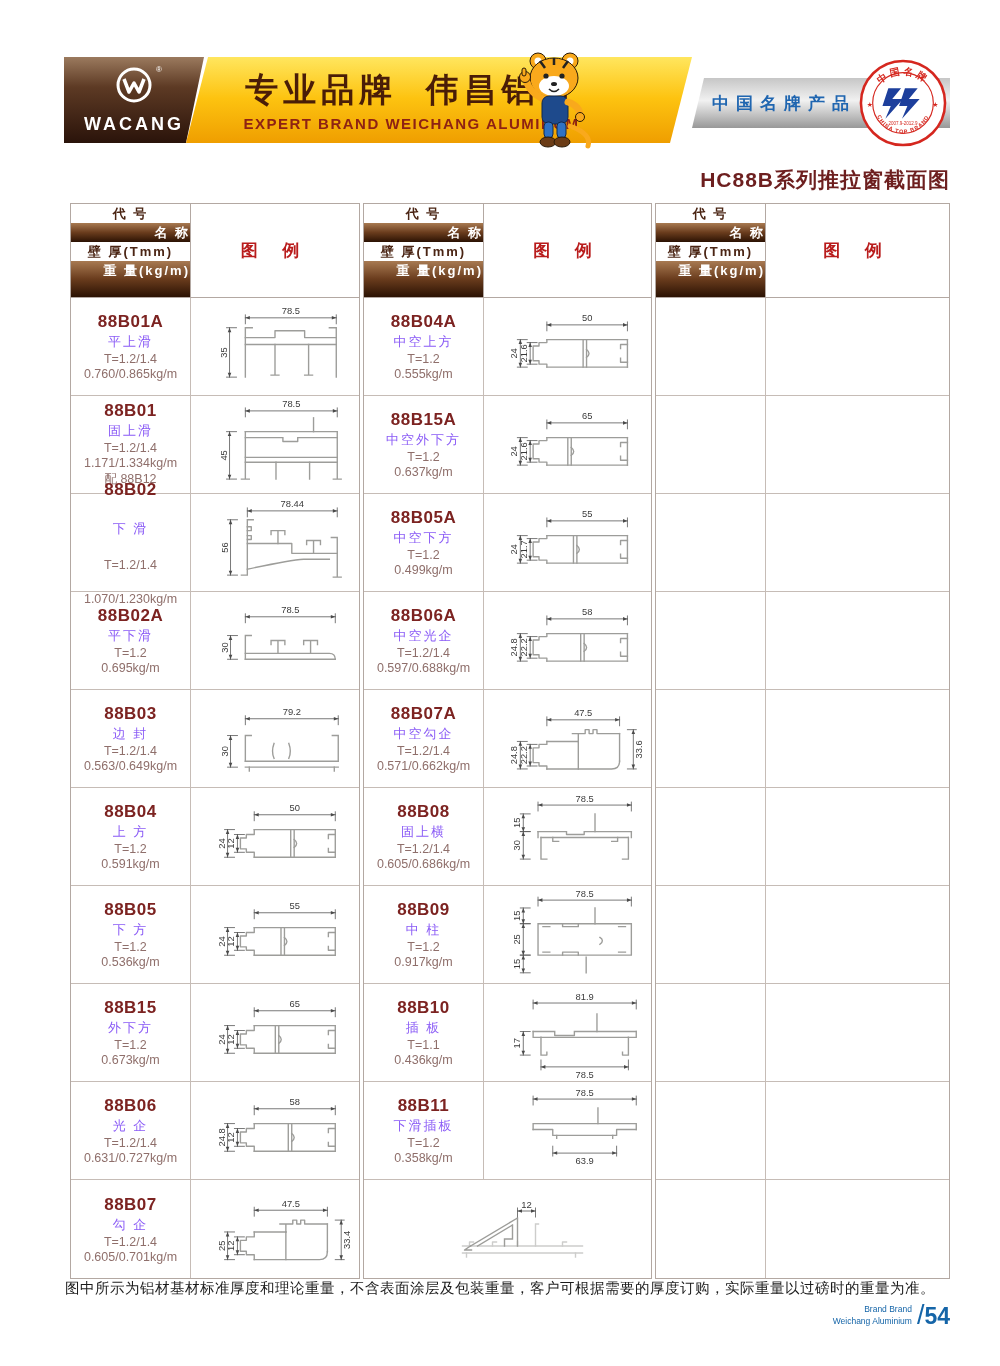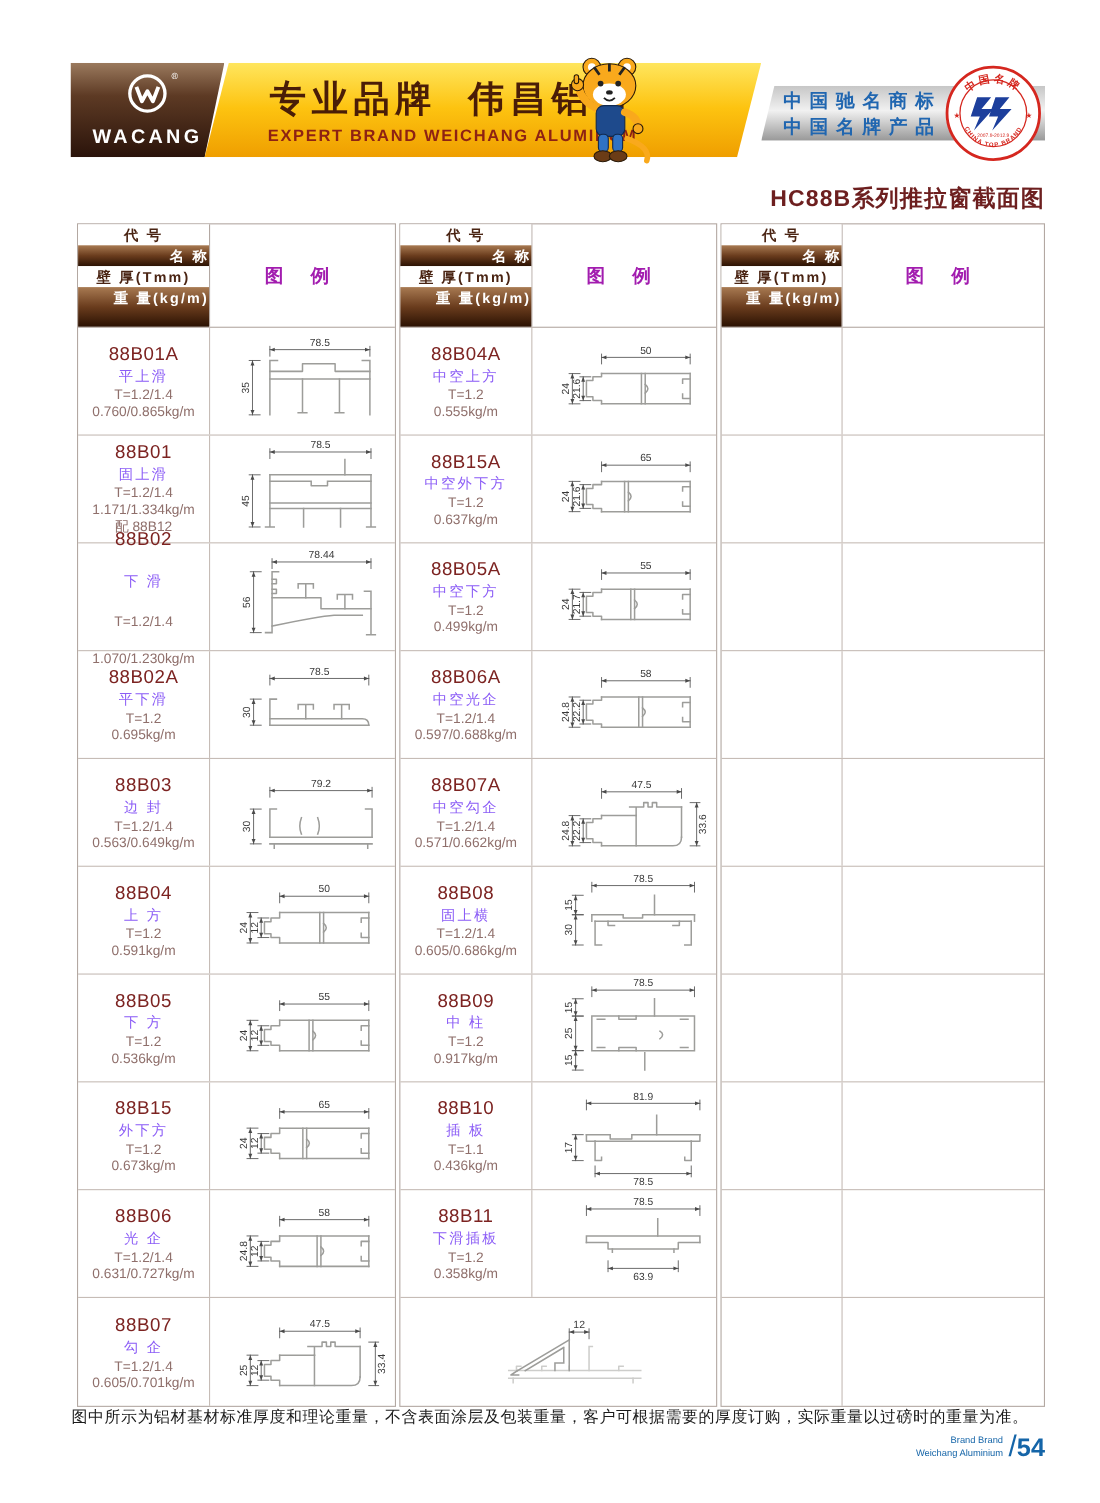--- a/index.html
+++ b/index.html
@@ -41,26 +41,26 @@
   
   .tables-area{position:absolute;left:0;top:203px;width:1000px;height:1060px;}
   .ptable{position:absolute;top:0;border:1px solid #b3a8a2;box-sizing:border-box;background:#fff;}
   .phead{display:flex;border-bottom:1px solid #b3a8a2;}
   .phead-left{border-right:1px solid #b3a8a2;box-sizing:border-box;}
   .ph-row{height:19px;line-height:19px;text-align:center;font-weight:bold;font-size:13px;letter-spacing:2px;}
   .ph-last{height:36px;line-height:20px;}
   .ph-light{color:#4a2413;background:#fff;}
   .ph-dark{color:#fff;background:linear-gradient(180deg,#a87a52 0%,#6a3c1d 50%,#2b1203 100%);text-align:right;}
   .phead-right{flex:1;display:flex;align-items:center;justify-content:center;
-    color:#a21caf;font-size:17px;font-weight:bold;letter-spacing:10px;}
+    color:#b91c1c;font-size:17px;font-weight:bold;letter-spacing:10px;}
   .prow{display:flex;height:98px;border-bottom:1px solid #c6bcb6;box-sizing:border-box;}
   .prow:last-child{border-bottom:none;}
   .pinfo{border-right:1px solid #c6bcb6;box-sizing:border-box;
     display:flex;flex-direction:column;align-items:center;justify-content:center;gap:1px;}
-  .pcode{color:#7c2321;font-weight:normal;font-size:17px;letter-spacing:0.5px;}
+  .pcode{color:#7c2321;font-weight:bold;font-size:17px;letter-spacing:0.5px;}
   .pname{color:#8b5cf6;font-size:13px;letter-spacing:2px;}
   .pth,.pwt,.pnote{color:#8f6f6b;font-size:12.5px;}
   .pdiag{flex:1;position:relative;}
   .pdiag svg{display:block;width:100%;height:100%;}
   .pdiag text{font-family:"Liberation Sans","DejaVu Sans",sans-serif;}
   
   .footer-note{position:absolute;top:1279px;left:0;width:100%;text-align:center;
     font-size:14.5px;color:#1b1b1b;letter-spacing:0.5px;}
   .footer-brand{position:absolute;top:1300px;right:50px;display:flex;align-items:center;gap:5px;}
   .fb-lines{font-size:8.5px;color:#1565a8;text-align:right;line-height:1.35;}
@@ -103,21 +103,20 @@
   <path d="M56,54 Q68,58 68,68" stroke="#f9a91c" stroke-width="7" stroke-linecap="round" fill="none"></path>
   <circle cx="68" cy="69" r="4.5" fill="#f9a91c" stroke="#2a1a08"></circle>
   <rect x="32" y="74" width="9" height="16" rx="4" fill="#2f72c4" stroke="#11294e"></rect>
   <rect x="45" y="74" width="9" height="16" rx="4" fill="#2f72c4" stroke="#11294e"></rect>
   <ellipse cx="36" cy="94" rx="8" ry="5" fill="#6b3c16" stroke="#2a1a08"></ellipse>
   <ellipse cx="50" cy="94" rx="8" ry="5" fill="#6b3c16" stroke="#2a1a08"></ellipse>
   <path d="M58,78 Q80,86 76,98" stroke="#f9a91c" stroke-width="5" fill="none" stroke-linecap="round"></path>
 </svg>
 
 <div class="gray-bar">
-  <div class="honor-line">中国驰名商标</div>
   <div class="honor-line">中国名牌产品</div>
 </div>
 
 <svg class="seal" viewBox="0 0 92 92">
   <defs>
     <path id="sealTop" d="M13,50 A33,33 0 0 1 79,50"></path>
     <path id="sealBot" d="M17,48 A29,29 0 0 0 75,48"></path>
   </defs>
   <circle cx="46" cy="46" r="44" fill="#fff"></circle>
   <circle cx="46" cy="46" r="43" fill="none" stroke="#d5271f" stroke-width="2.6"></circle>

